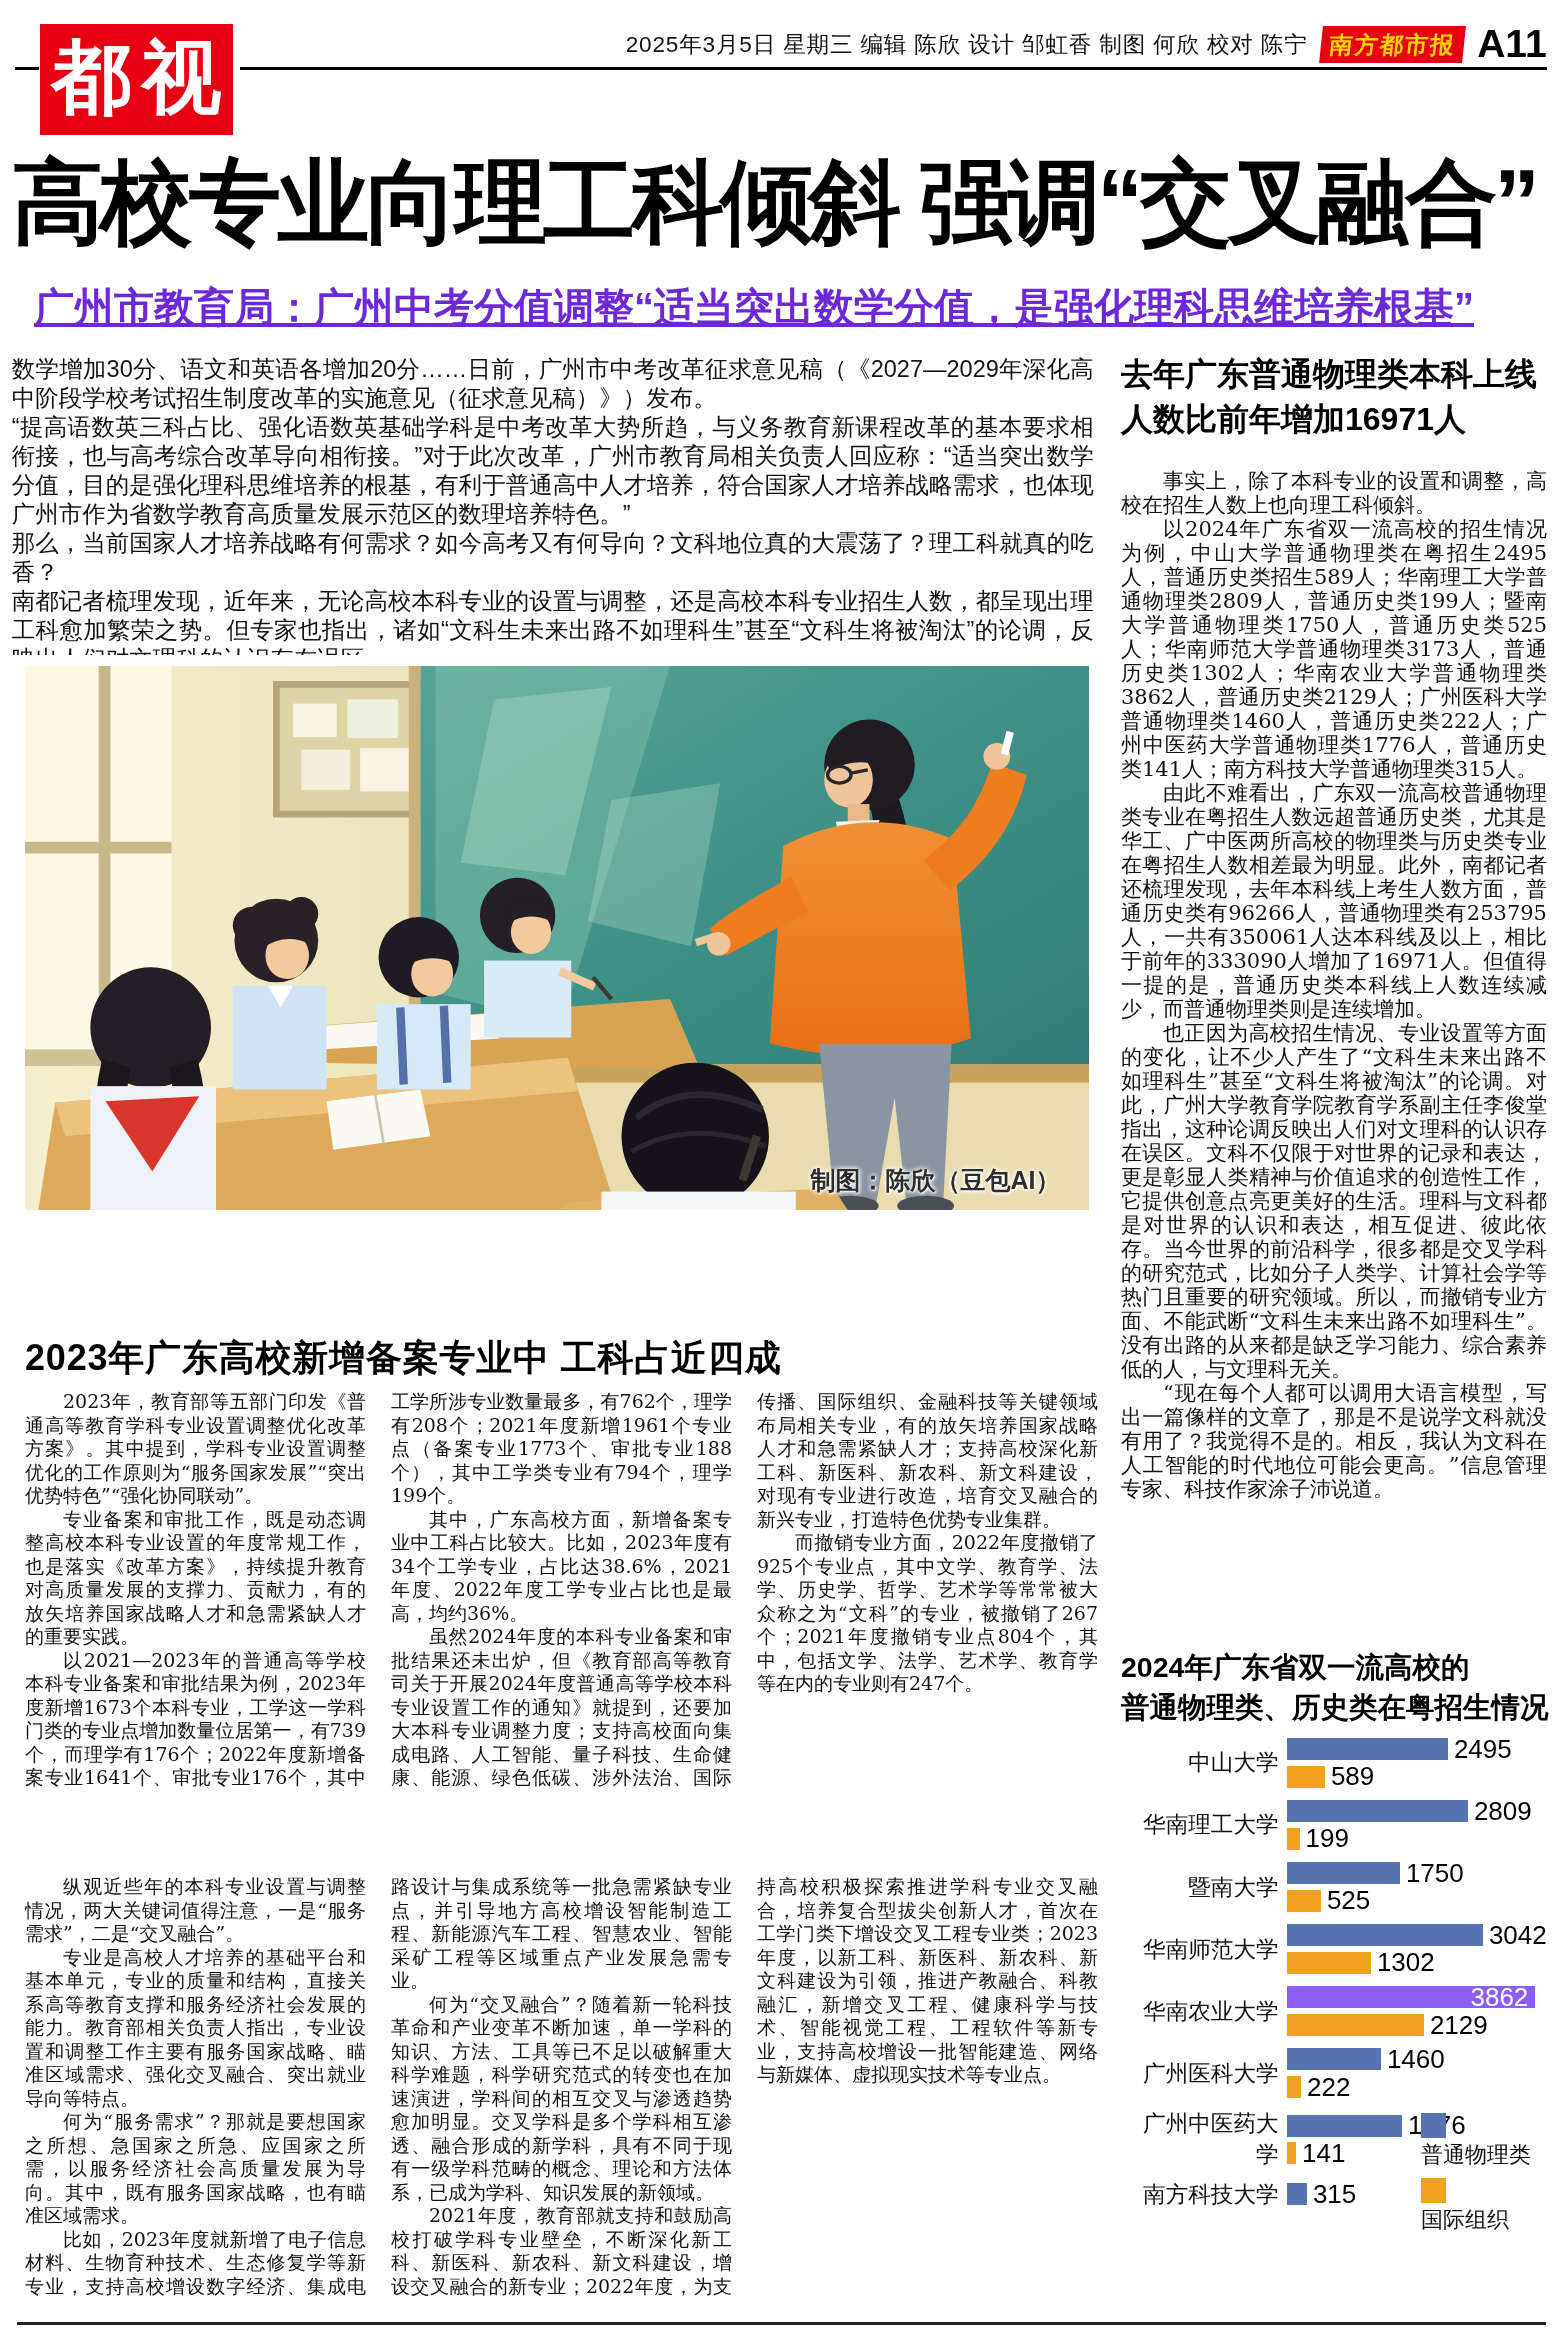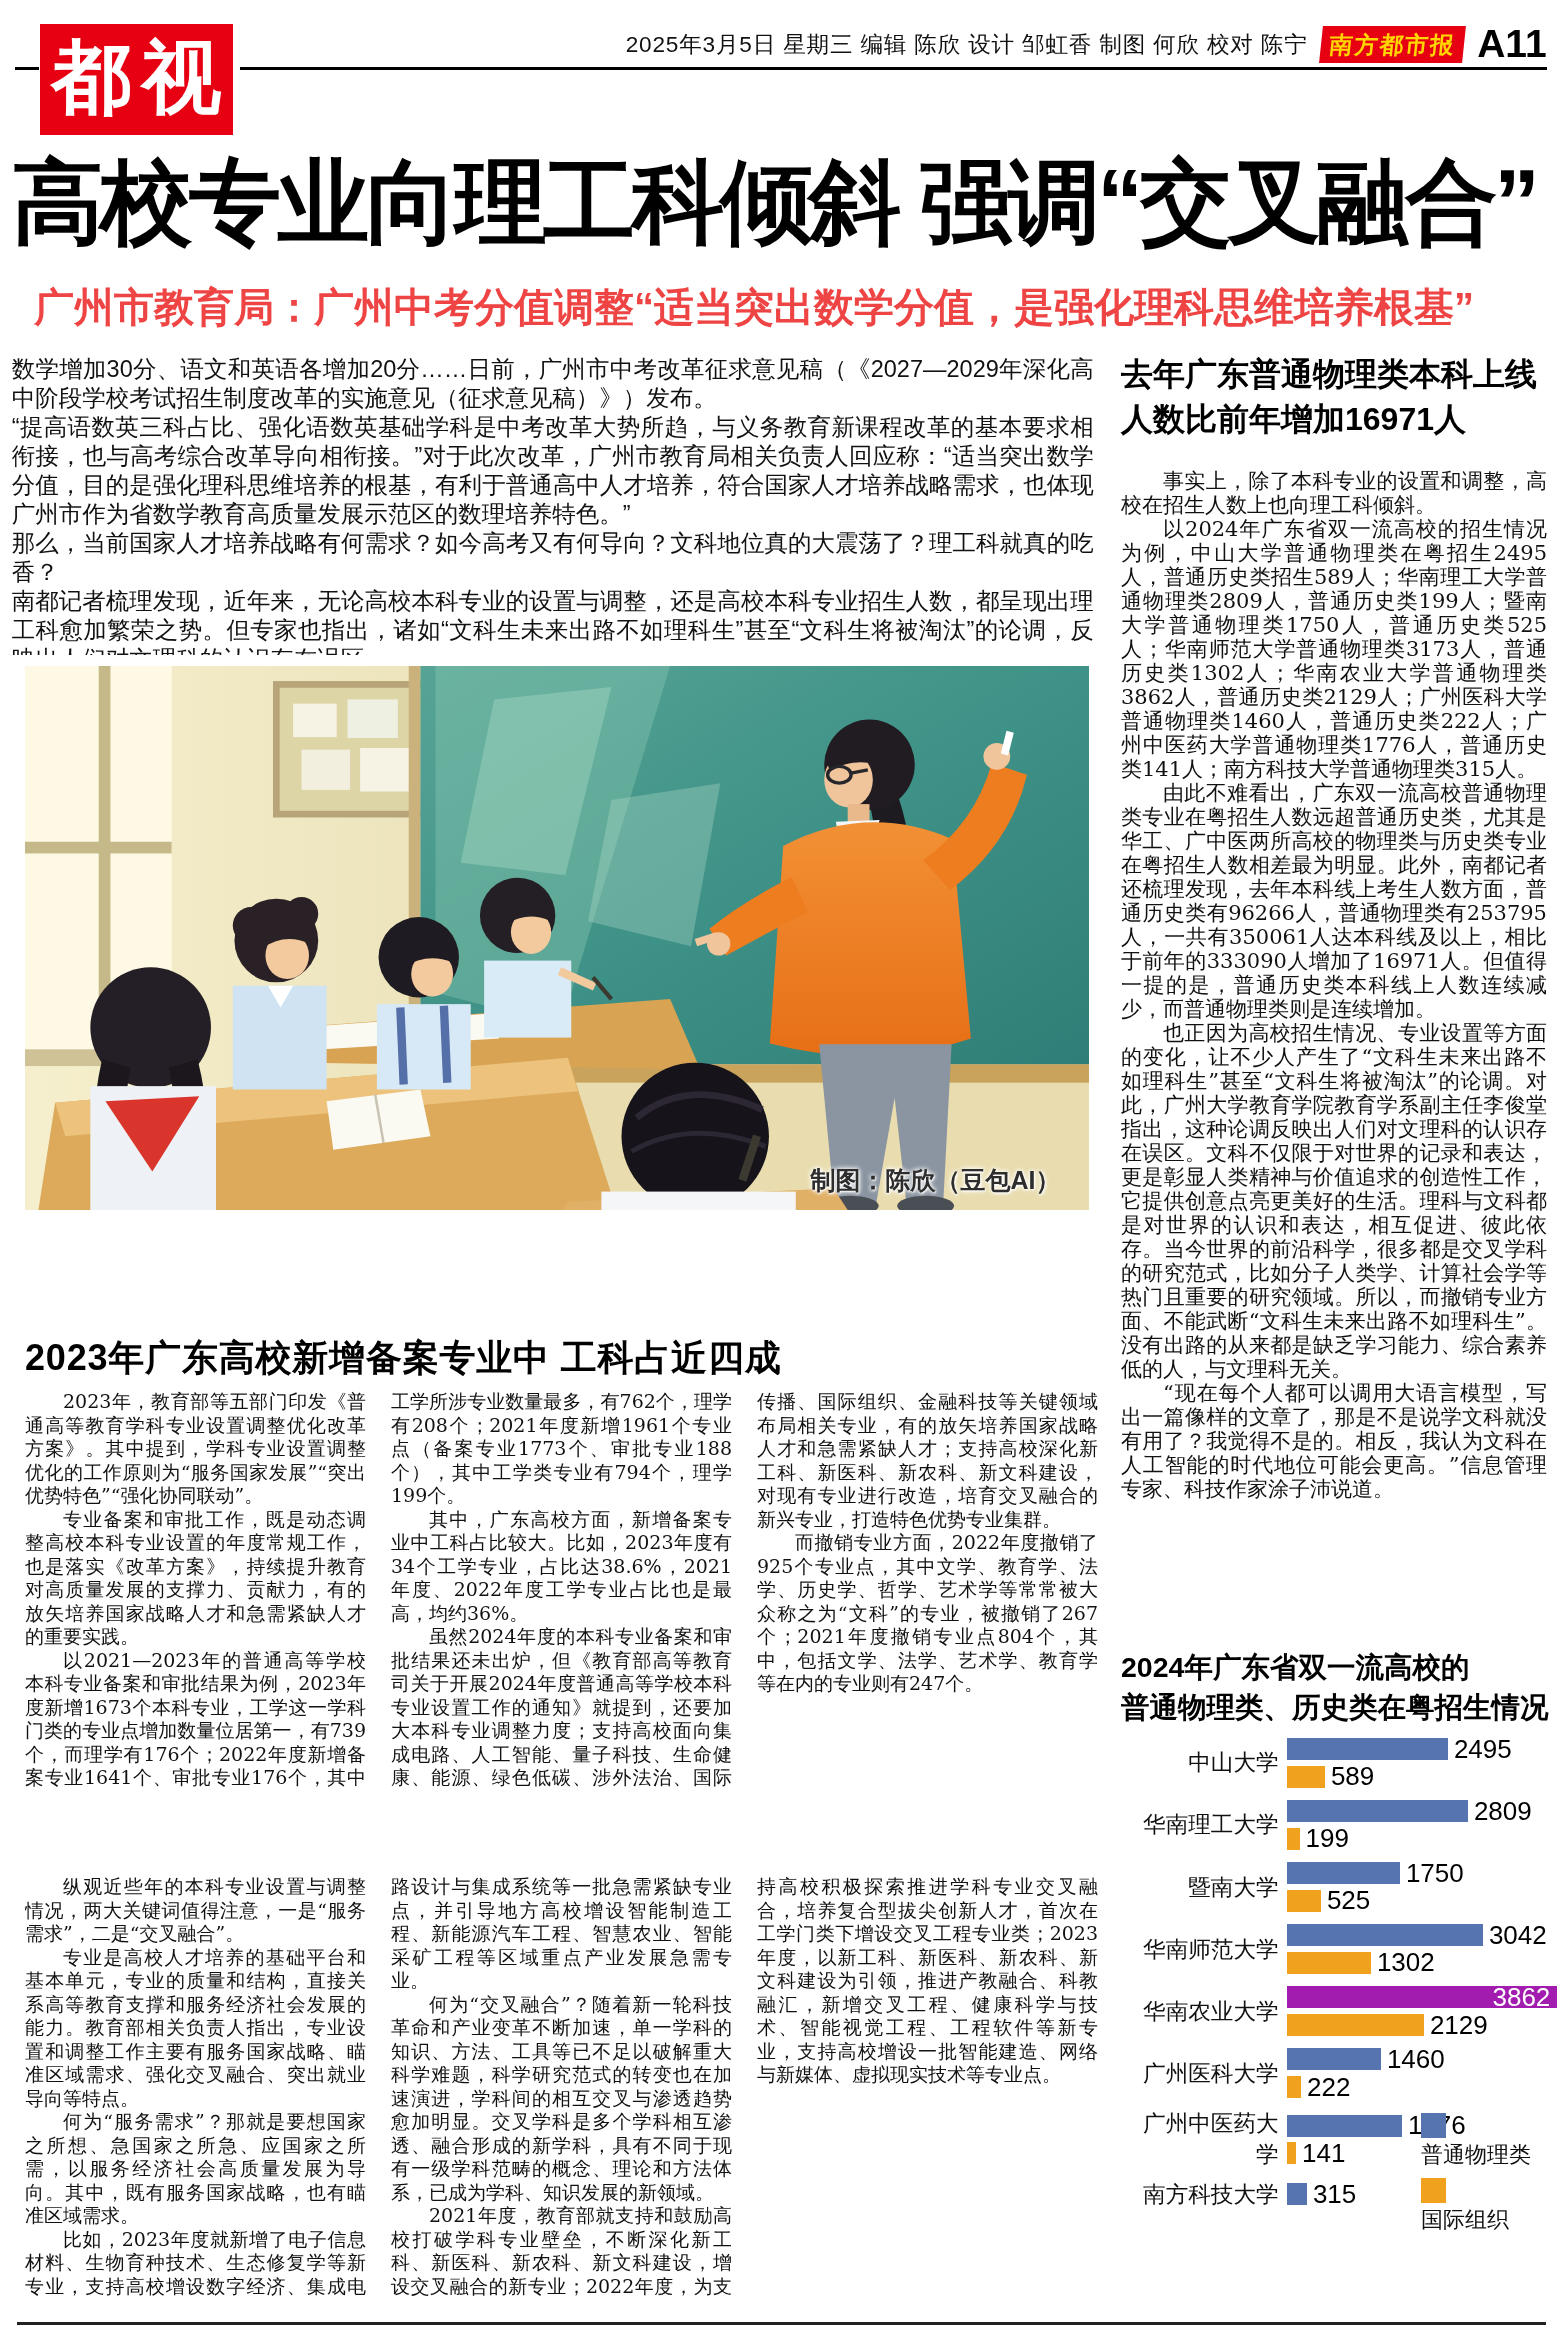--- a/index.html
+++ b/index.html
@@ -17,21 +17,21 @@
   .rule-main{top:67px;left:240px;right:13.4px;}
 
   .section-badge{position:absolute;left:40px;top:23.5px;width:193px;height:111px;background:#e60012;
       color:#fff;display:flex;align-items:center;justify-content:center;
       font-size:80px;font-weight:900;letter-spacing:10px;padding-left:10px;box-sizing:border-box;}
 
   
   .headline{position:absolute;left:11.7px;top:141px;width:1541px;font-size:92px;font-weight:900;
             letter-spacing:-3.4px;white-space:nowrap;color:#000;}
   .subheadline{position:absolute;left:34px;top:280px;width:1512px;font-size:40px;font-weight:700;
-               color:#ef4444;white-space:nowrap;letter-spacing:0px;}
+               color:#6d28d9;white-space:nowrap;letter-spacing:0px;text-decoration:underline;}
 
   
   .lead{position:absolute;left:11.7px;top:355px;width:1082px;height:300px;overflow:hidden;
         font-size:23.5px;line-height:29px;text-align:justify;color:#111;}
   .lead p{margin:0;}
 
   
   .rc-title{position:absolute;left:1121px;top:352px;width:429px;font-size:32px;line-height:45px;
             font-weight:900;color:#000;}
   .rc-body{position:absolute;left:1121px;top:469px;width:426px;height:1164px;overflow:hidden;
@@ -292,21 +292,21 @@
             <div class="bar-line">
               <div class="bar" style="width: 84px; background: rgb(240, 161, 29);"></div>
               <span class="bar-value">1302</span>
             </div>
           </div>
         </div>
         <div class="chart-row">
           <div class="chart-category-label">华南农业大学</div>
           <div class="chart-bars">
             <div class="bar-line">
-              <div class="bar" style="width: 270px; background: #a21caf;">
+              <div class="bar" style="width: 248px; background: #8b5cf6;">
                 <span class="bar-value-inside">3862</span>
               </div>
             </div>
             <div class="bar-line">
               <div class="bar" style="width: 137px; background: rgb(240, 161, 29);"></div>
               <span class="bar-value">2129</span>
             </div>
           </div>
         </div>
         <div class="chart-row">

